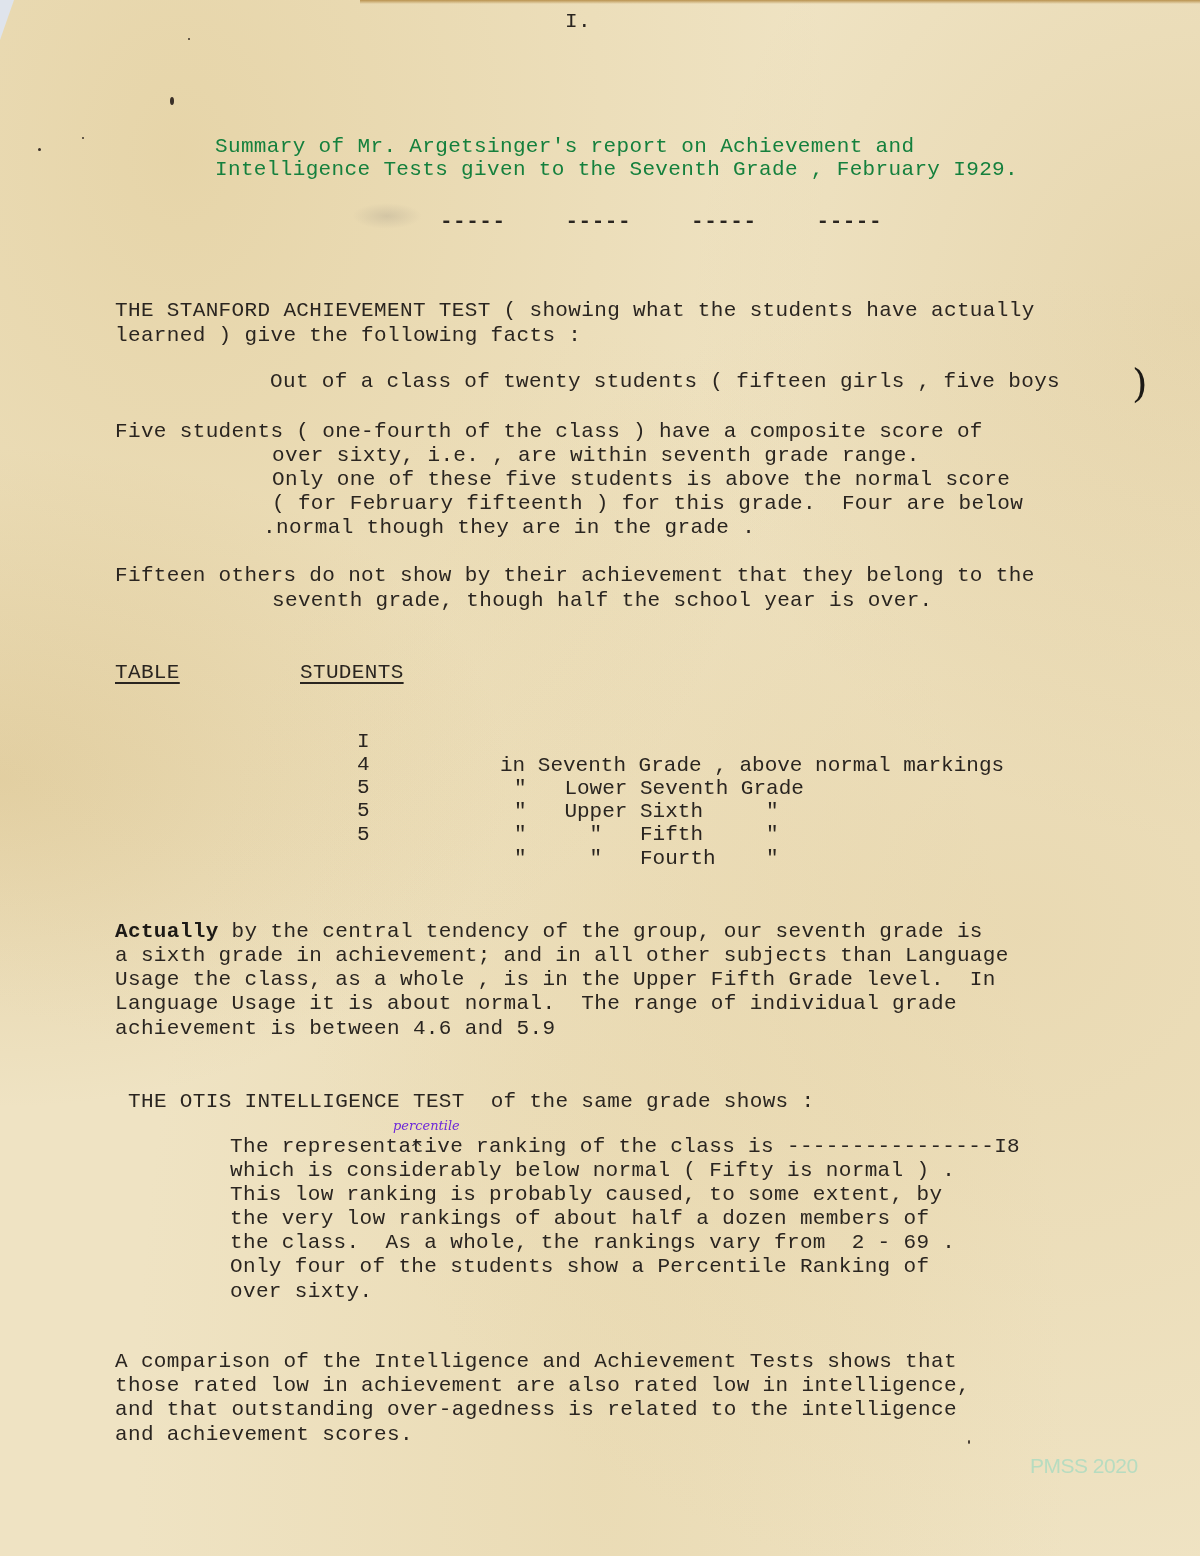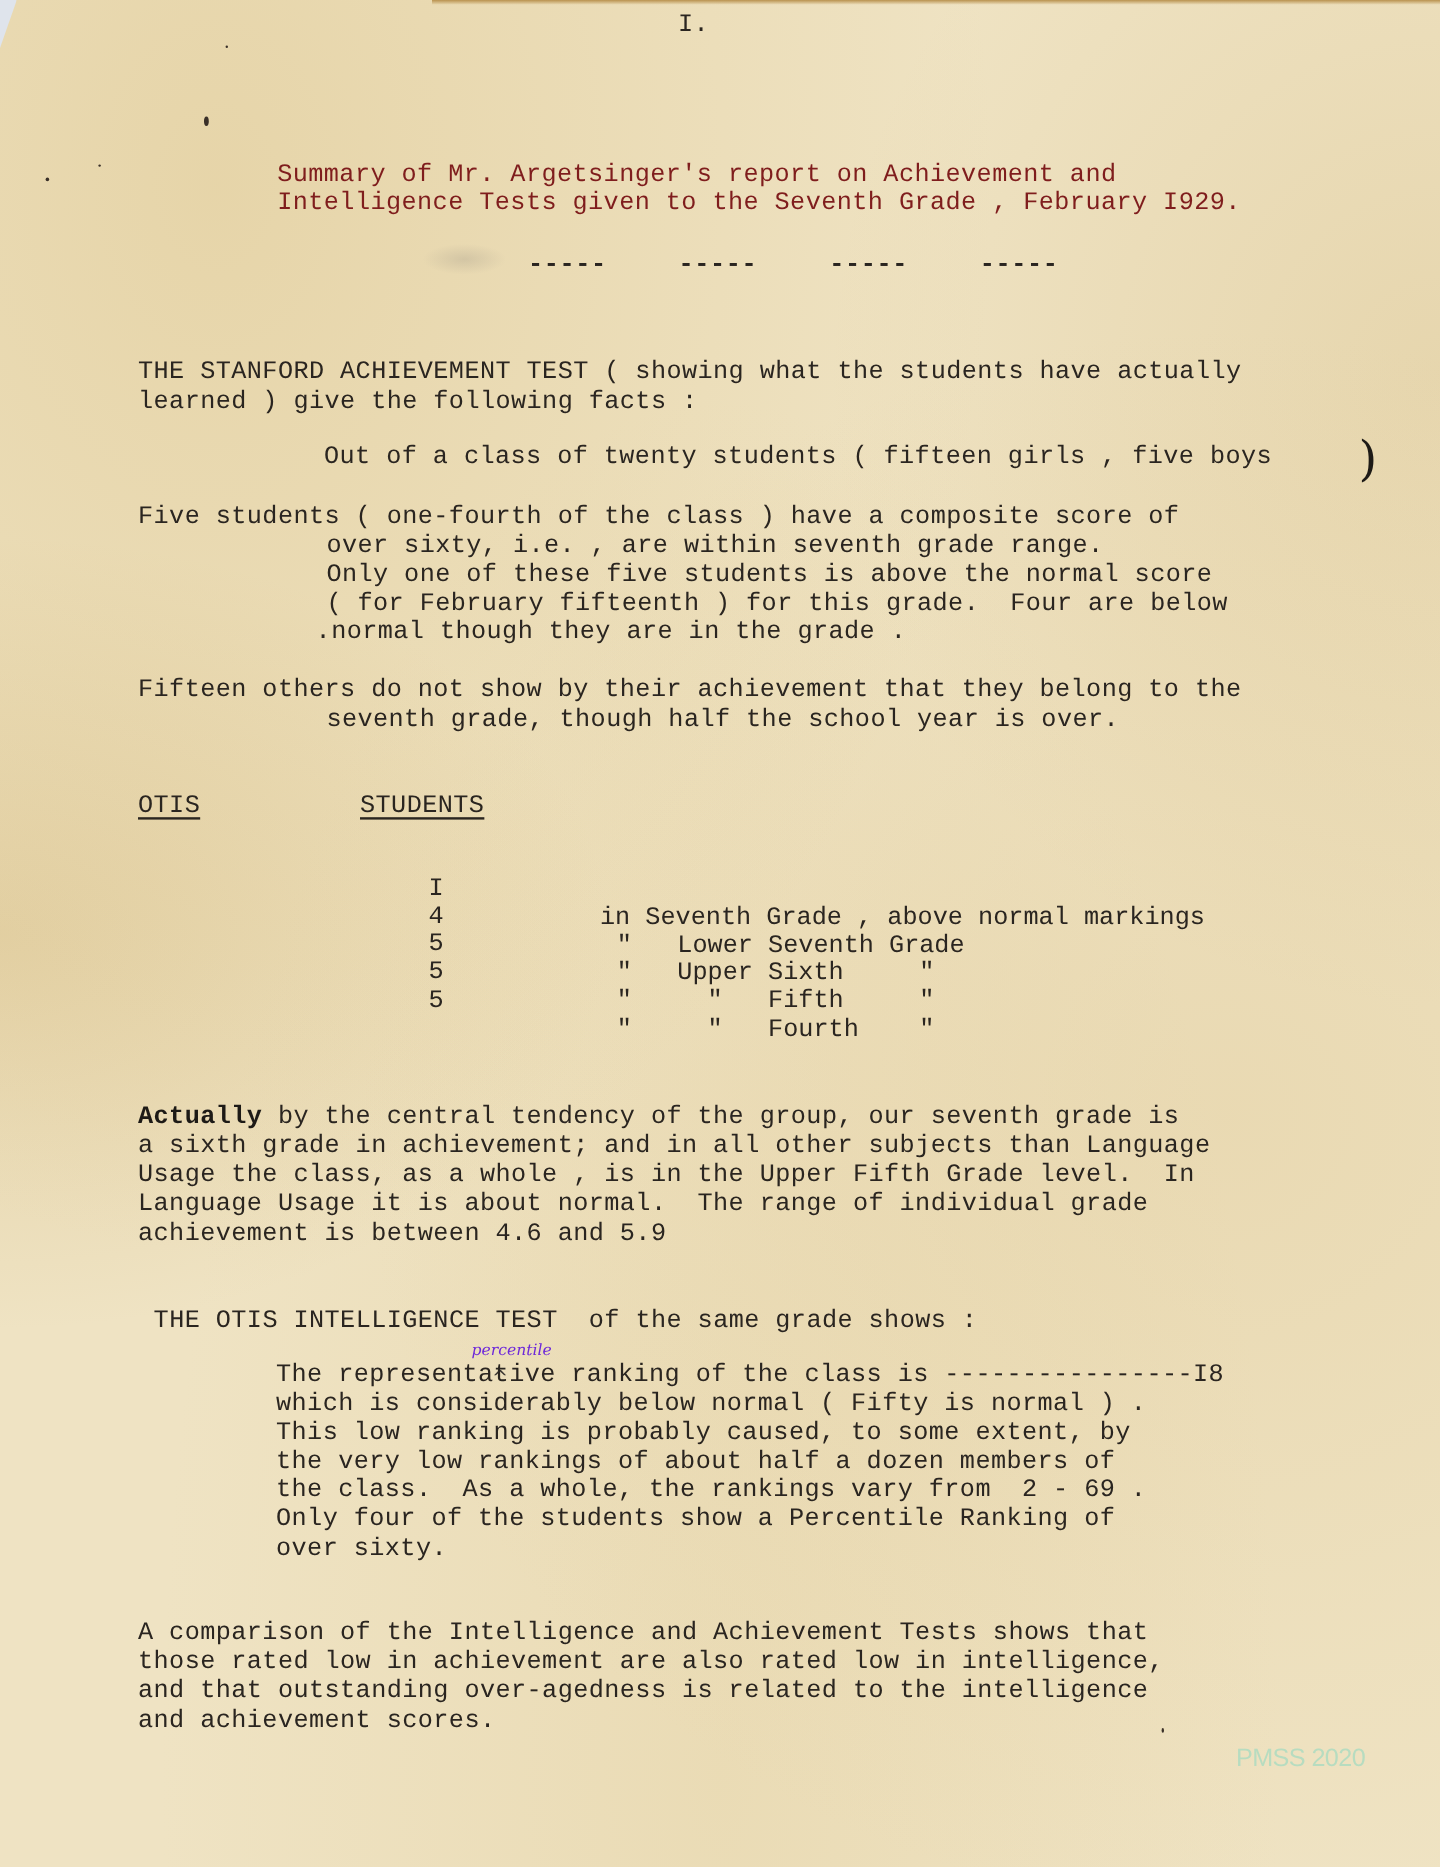--- a/index.html
+++ b/index.html
@@ -18,21 +18,21 @@
   .corner-tear {
     position: absolute; left: 0; top: 0; width: 14px; height: 40px;
     background: #dfe4ec;
     clip-path: polygon(0 0, 100% 0, 0 100%);
   }
   .top-edge {
     position: absolute; left: 360px; right: 0; top: 0; height: 4px;
     background: linear-gradient(to bottom, #b9924f, transparent);
   }
   .line { position: absolute; white-space: pre; font-size: 21px; line-height: 24px; letter-spacing: 0.35px; }
-  .faint { color: #7f1d1d; margin-left: 16px; }
+  .faint { color: #15803d; }
   .bold { font-weight: bold; color: #1d1a16; margin-top: 10px; }
   .u { text-decoration: underline; text-decoration-thickness: 2px; text-underline-offset: 4px; }
   .handwrite {
     position: absolute; font-family: "DejaVu Serif", serif; font-style: italic;
     font-size: 13px; color: #6d28d9;
   }
   .caret {
     position: absolute; font-family: "DejaVu Sans", sans-serif; font-size: 16px; color: #3a3530;
   }
   .paren-big {
@@ -91,21 +91,21 @@
   <div class="line" style="left:272px;top:444px;">over sixty, i.e. , are within seventh grade range.</div>
   <div class="line" style="left:272px;top:468px;">Only one of these five students is above the normal score</div>
   <div class="line" style="left:272px;top:492px;">( for February fifteenth ) for this grade.  Four are below</div>
   <div class="line" style="left:263px;top:516px;">.normal though they are in the grade .</div>
 
   <div class="line" style="left:115px;top:564px;">Fifteen others do not show by their achievement that they belong to the</div>
   <div class="line" style="left:272px;top:589px;text-align:right;">seventh grade, though half the school year is over.</div>
 </div>
 
 <div>
-  <div class="line u" style="left:115px;top:661px;">OTIS</div>
+  <div class="line u" style="left:115px;top:661px;">TABLE</div>
   <div class="line u" style="left:300px;top:661px;">STUDENTS</div>
 
   <div class="table-row" style="left:0;top:706px;">
     <span class="col-num">I</span>
     <span class="col-desc">in Seventh Grade , above normal markings</span>
   </div>
   <div class="table-row" style="left:0;top:729px;">
     <span class="col-num">4</span>
     <span class="col-desc" style="left:514px">"   Lower Seventh Grade</span>
   </div>

